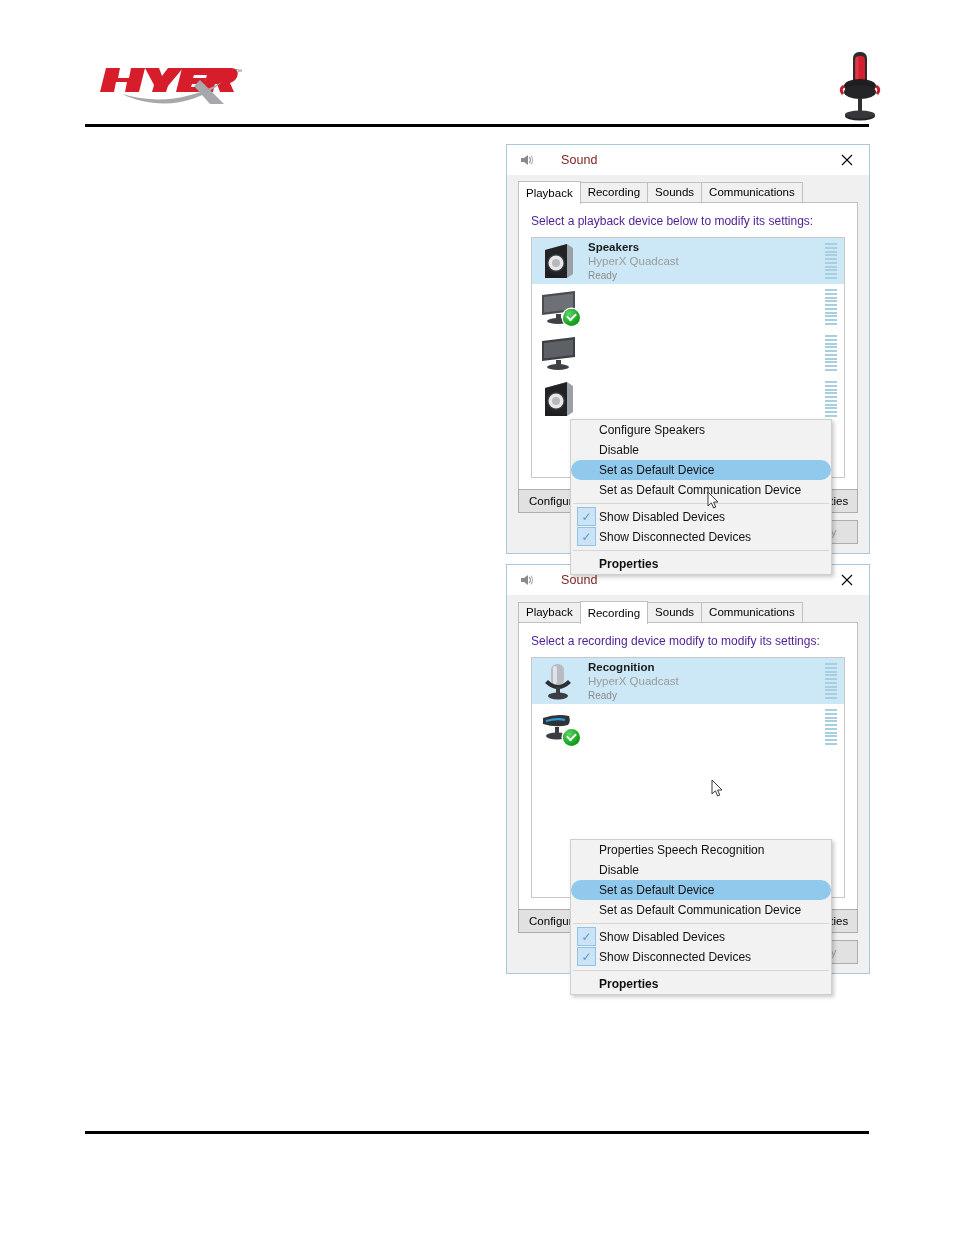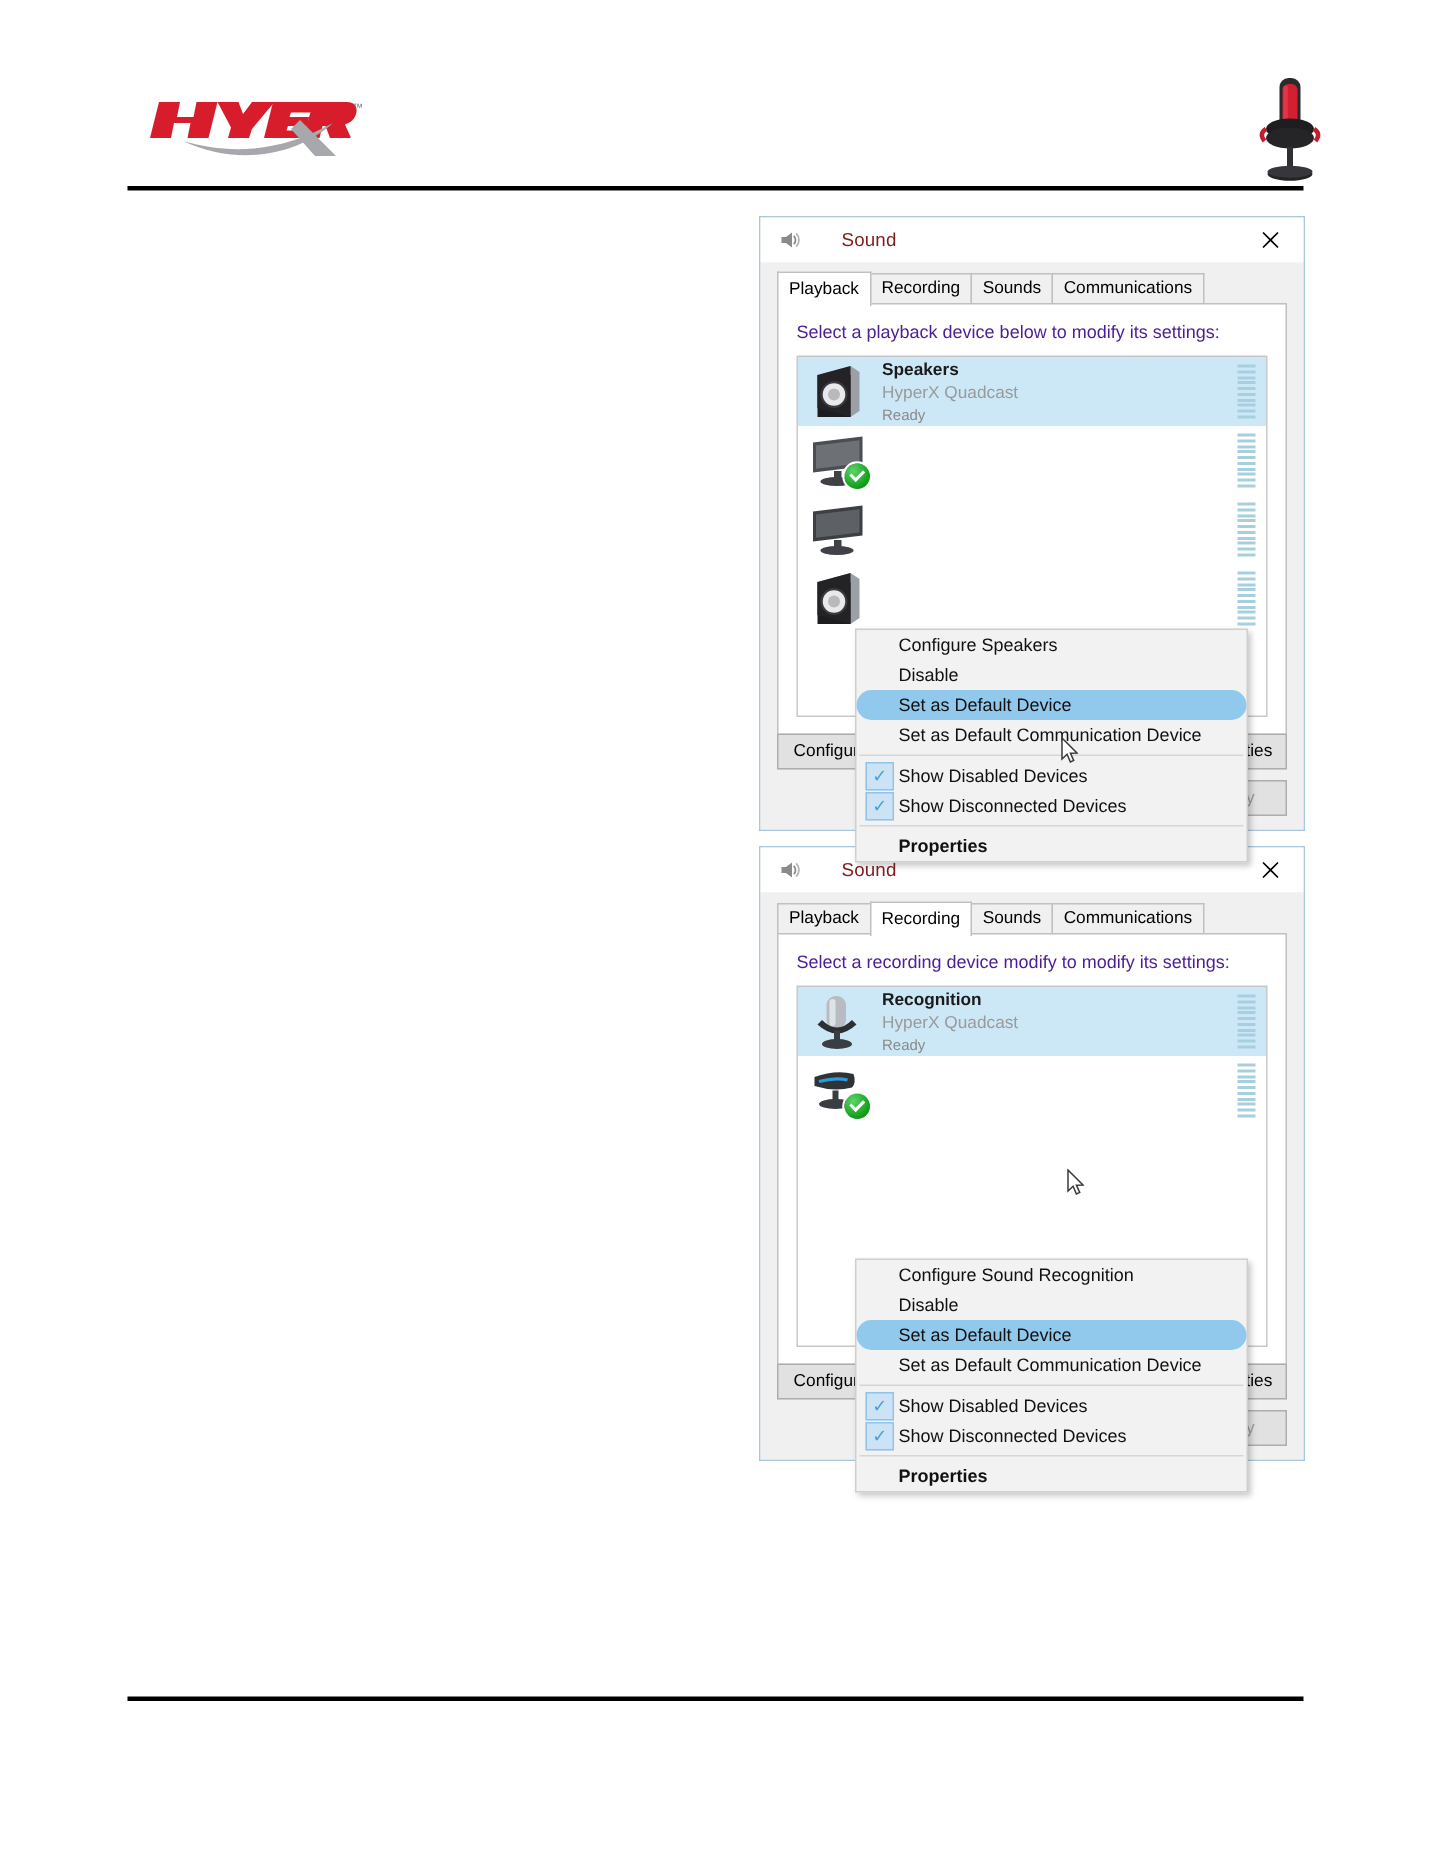--- a/index.html
+++ b/index.html
@@ -317,21 +317,21 @@
     background: #f2f2f2;
     border: 1px solid #cfcfcf;
     box-sizing: border-box;
     box-shadow: 2px 2px 4px rgba(0,0,0,.22);
     z-index: 50;
     font-size: 12px;
   }
   .ctx-item {
     height: 20px;
     display: flex;
-    align-items: center;
+    align-items: flex-start;
     padding-left: 2px;
     white-space: nowrap;
   }
   .ctx-item .gut {
     width: 26px;
     flex: 0 0 26px;
     height: 100%;
     display: flex;
     align-items: center;
     justify-content: center;
@@ -705,21 +705,21 @@
 
       <div class="btnrow-outer">
         <div class="btn">OK</div>
         <div class="btn">Cancel</div>
         <div class="btn disabled">Apply</div>
       </div>
 
       <div class="ctxmenu" style="left:63px; top:244px; width:262px;">
         <div class="ctx-item">
             <span class="gut"></span>
-            <span class="lbl">Configure Sound Recognition</span>
+            <span class="lbl">Properties Speech Recognition</span>
           </div>
         <div class="ctx-item">
             <span class="gut"></span>
             <span class="lbl">Disable</span>
           </div>
         <div class="ctx-item hl">
             <span class="gut"></span>
             <span class="lbl">Set as Default Device</span>
           </div>
         <div class="ctx-item">

